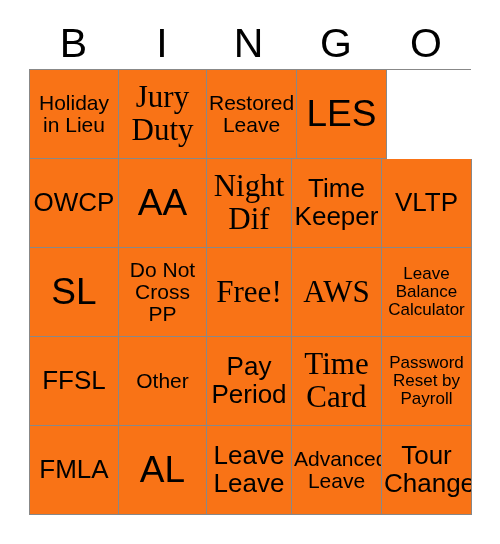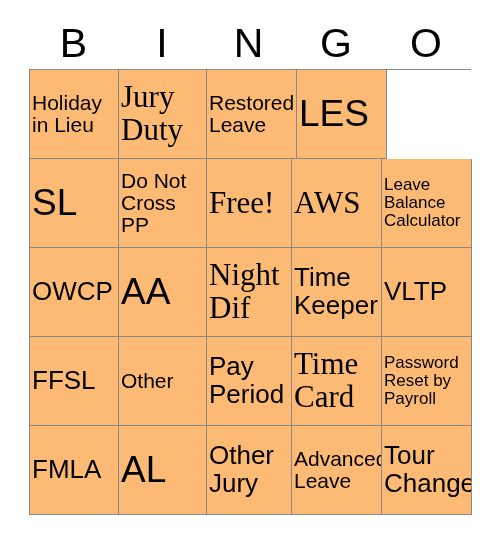--- a/index.html
+++ b/index.html
@@ -66,23 +66,24 @@
     flex: 1 1 0;
     min-height: 0;
   }
   .cell {
     box-sizing: border-box;
     border-right: 1px solid #888888;
     border-bottom: 1px solid #888888;
     display: flex;
     align-items: center;
     justify-content: center;
+    text-align: center;
     padding: 1px 2px;
     overflow: hidden;
-    background: #fdba74;
+    background: #f97316;
     color: #000000;
   }
   .cell span {
     display: block;
     line-height: 1.06;
     width: 100%;
   }
   
   .sz-xl span { font-size: 37px; }
   .sz-lg span { font-size: 31px; font-family: Liberation Serif, serif; }
@@ -114,52 +115,52 @@
         </div>
       <div class="cell col-3 sz-sm">
           <span>Restored Leave</span>
         </div>
       <div class="cell col-4 sz-xl">
           <span>LES</span>
         </div>
     </div>
 
     <div class="grid-row">
+      <div class="cell col-0 sz-md">
+          <span>OWCP</span>
+        </div>
+      <div class="cell col-1 sz-xl">
+          <span>AA</span>
+        </div>
+      <div class="cell col-2 sz-lg">
+          <span>Night Dif</span>
+        </div>
+      <div class="cell col-3 sz-md">
+          <span>Time Keeper</span>
+        </div>
+      <div class="cell col-4 sz-md">
+          <span>VLTP</span>
+        </div>
+    </div>
+
+    <div class="grid-row">
       <div class="cell col-0 sz-xl">
           <span>SL</span>
         </div>
       <div class="cell col-1 sz-sm">
           <span>Do Not Cross PP</span>
         </div>
       <div class="cell col-2 sz-lg">
           <span>Free!</span>
         </div>
       <div class="cell col-3 sz-lg">
           <span>AWS</span>
         </div>
       <div class="cell col-4 sz-xs">
           <span>Leave Balance Calculator</span>
-        </div>
-    </div>
-
-    <div class="grid-row">
-      <div class="cell col-0 sz-md">
-          <span>OWCP</span>
-        </div>
-      <div class="cell col-1 sz-xl">
-          <span>AA</span>
-        </div>
-      <div class="cell col-2 sz-lg">
-          <span>Night Dif</span>
-        </div>
-      <div class="cell col-3 sz-md">
-          <span>Time Keeper</span>
-        </div>
-      <div class="cell col-4 sz-md">
-          <span>VLTP</span>
         </div>
     </div>
 
     <div class="grid-row">
       <div class="cell col-0 sz-md">
           <span>FFSL</span>
         </div>
       <div class="cell col-1 sz-sm">
           <span>Other</span>
         </div>
@@ -175,21 +176,21 @@
     </div>
 
     <div class="grid-row">
       <div class="cell col-0 sz-md">
           <span>FMLA</span>
         </div>
       <div class="cell col-1 sz-xl">
           <span>AL</span>
         </div>
       <div class="cell col-2 sz-md">
-          <span>Other Jury</span>
+          <span>Leave Leave</span>
         </div>
       <div class="cell col-3 sz-sm">
           <span>Advanced Leave</span>
         </div>
       <div class="cell col-4 sz-md">
           <span>Tour Change</span>
         </div>
     </div>
 
   </div>

